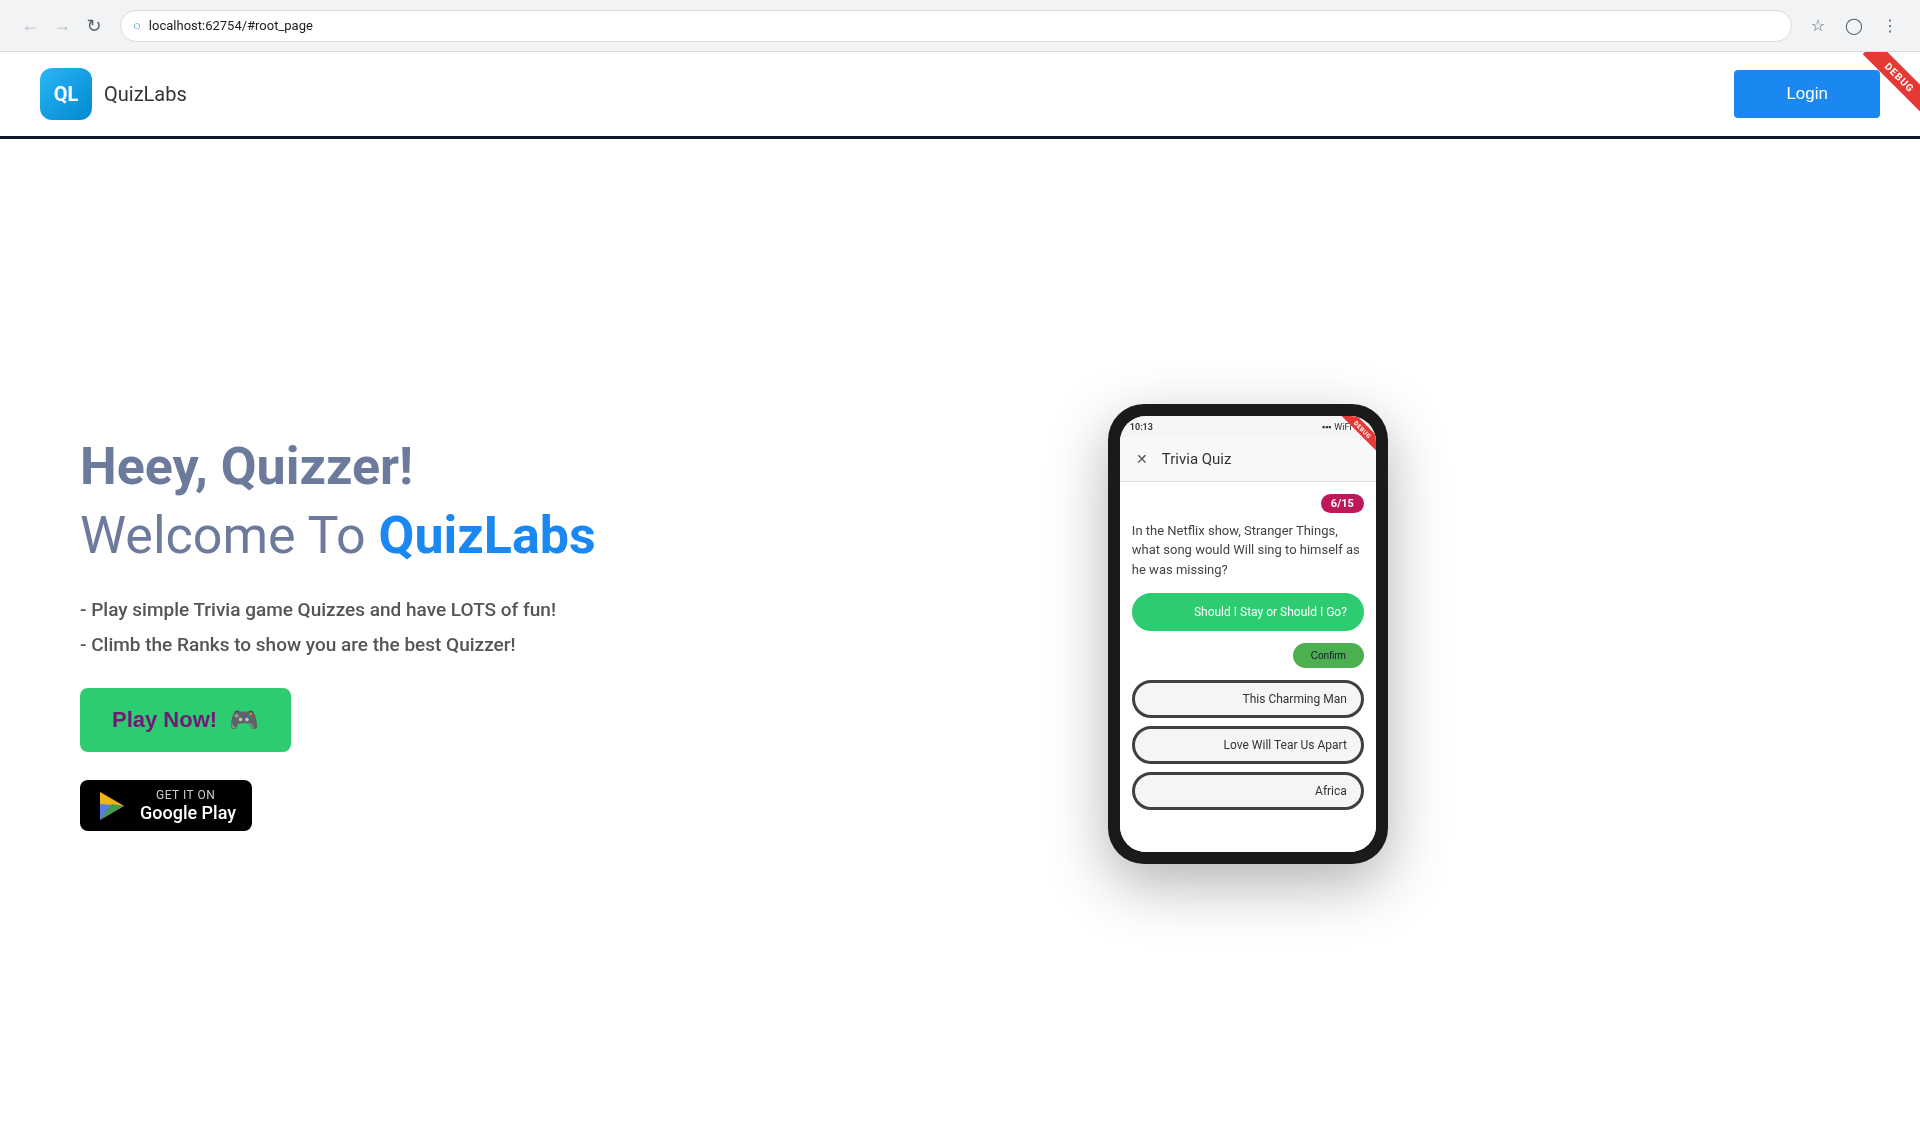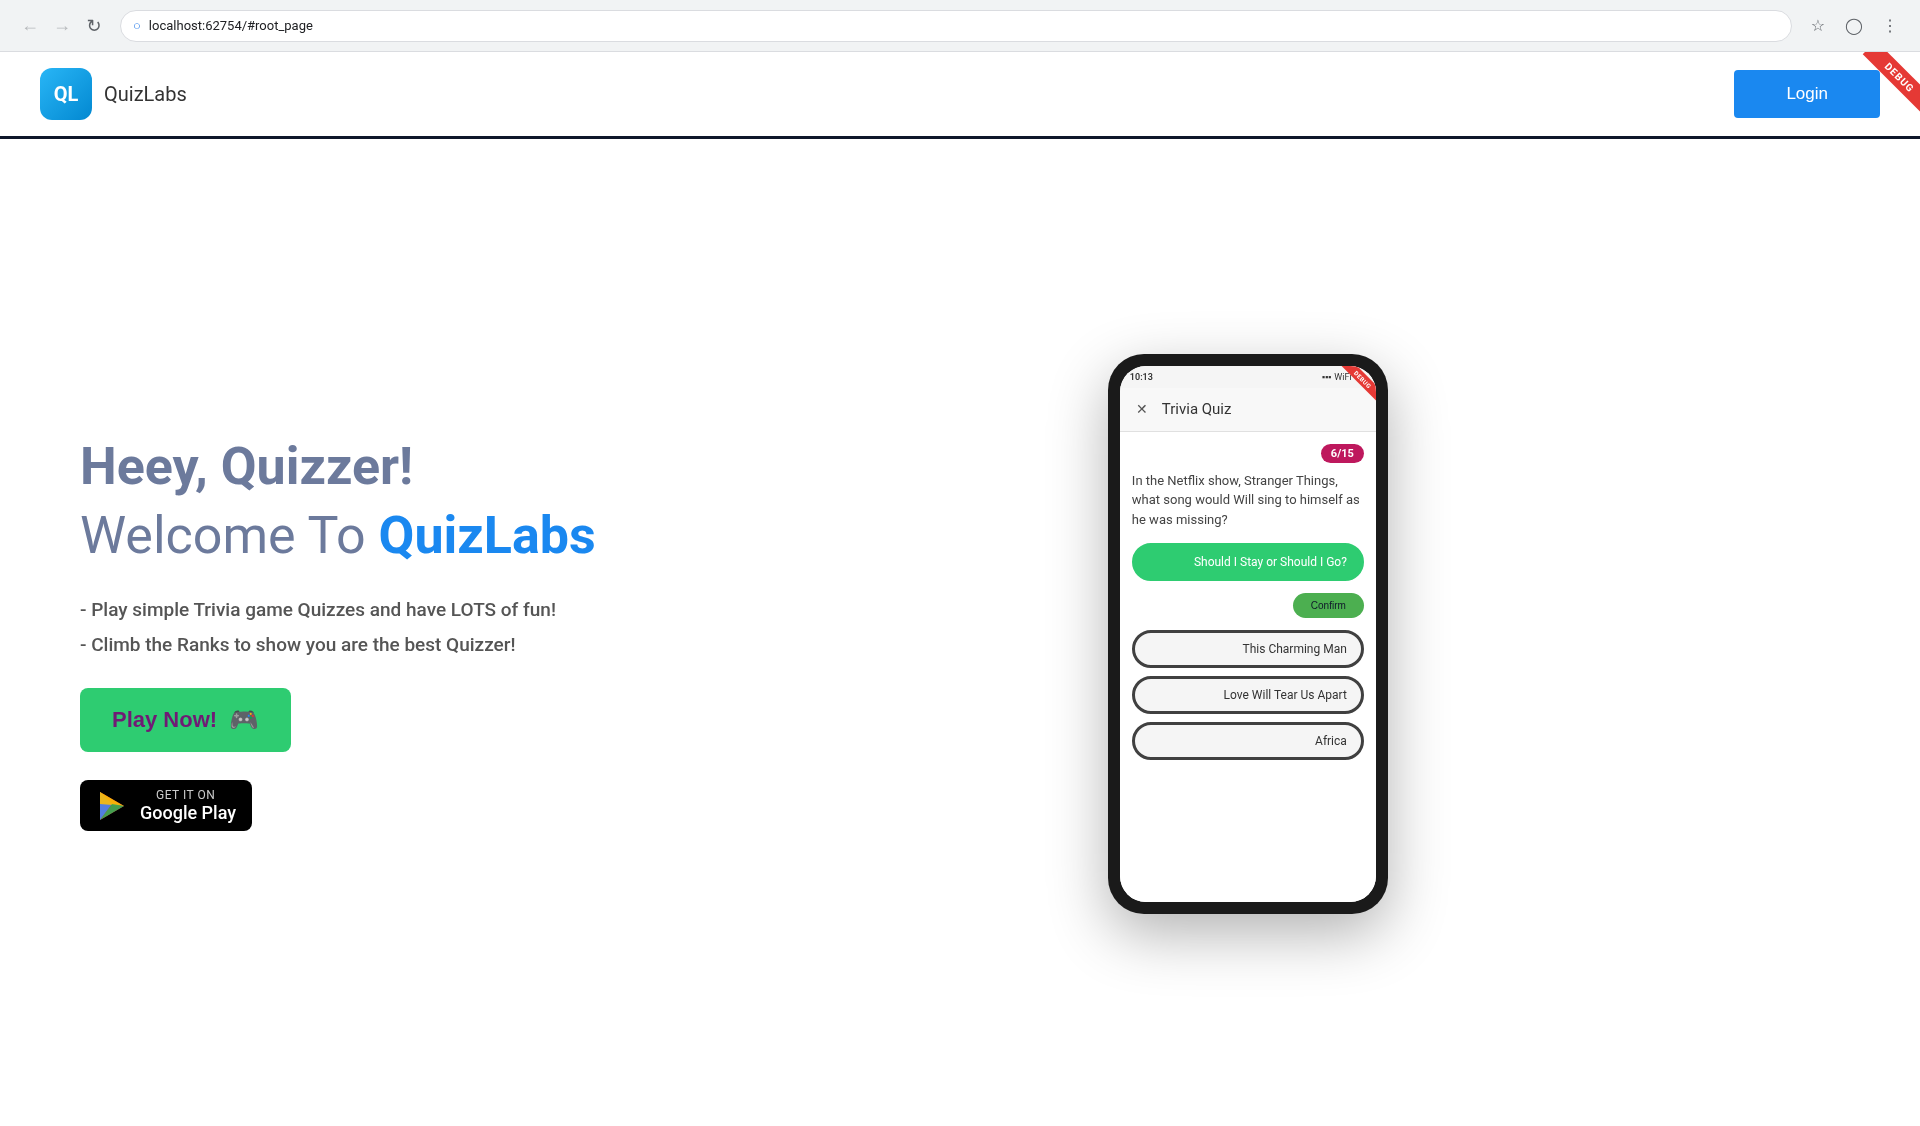--- a/index.html
+++ b/index.html
@@ -231,21 +231,21 @@
     
     .right-side {
       display: flex;
       align-items: center;
       justify-content: center;
       flex: 1;
       padding-left: 60px;
     }
     .phone-mockup {
       width: 280px;
-      height: 560px;
+      height: 460px;
       background: #1a1a1a;
       border-radius: 36px;
       padding: 12px;
       box-shadow: 0 20px 60px rgba(0,0,0,0.3);
       position: relative;
     }
     .phone-screen {
       width: 100%;
       height: 100%;
       background: white;

